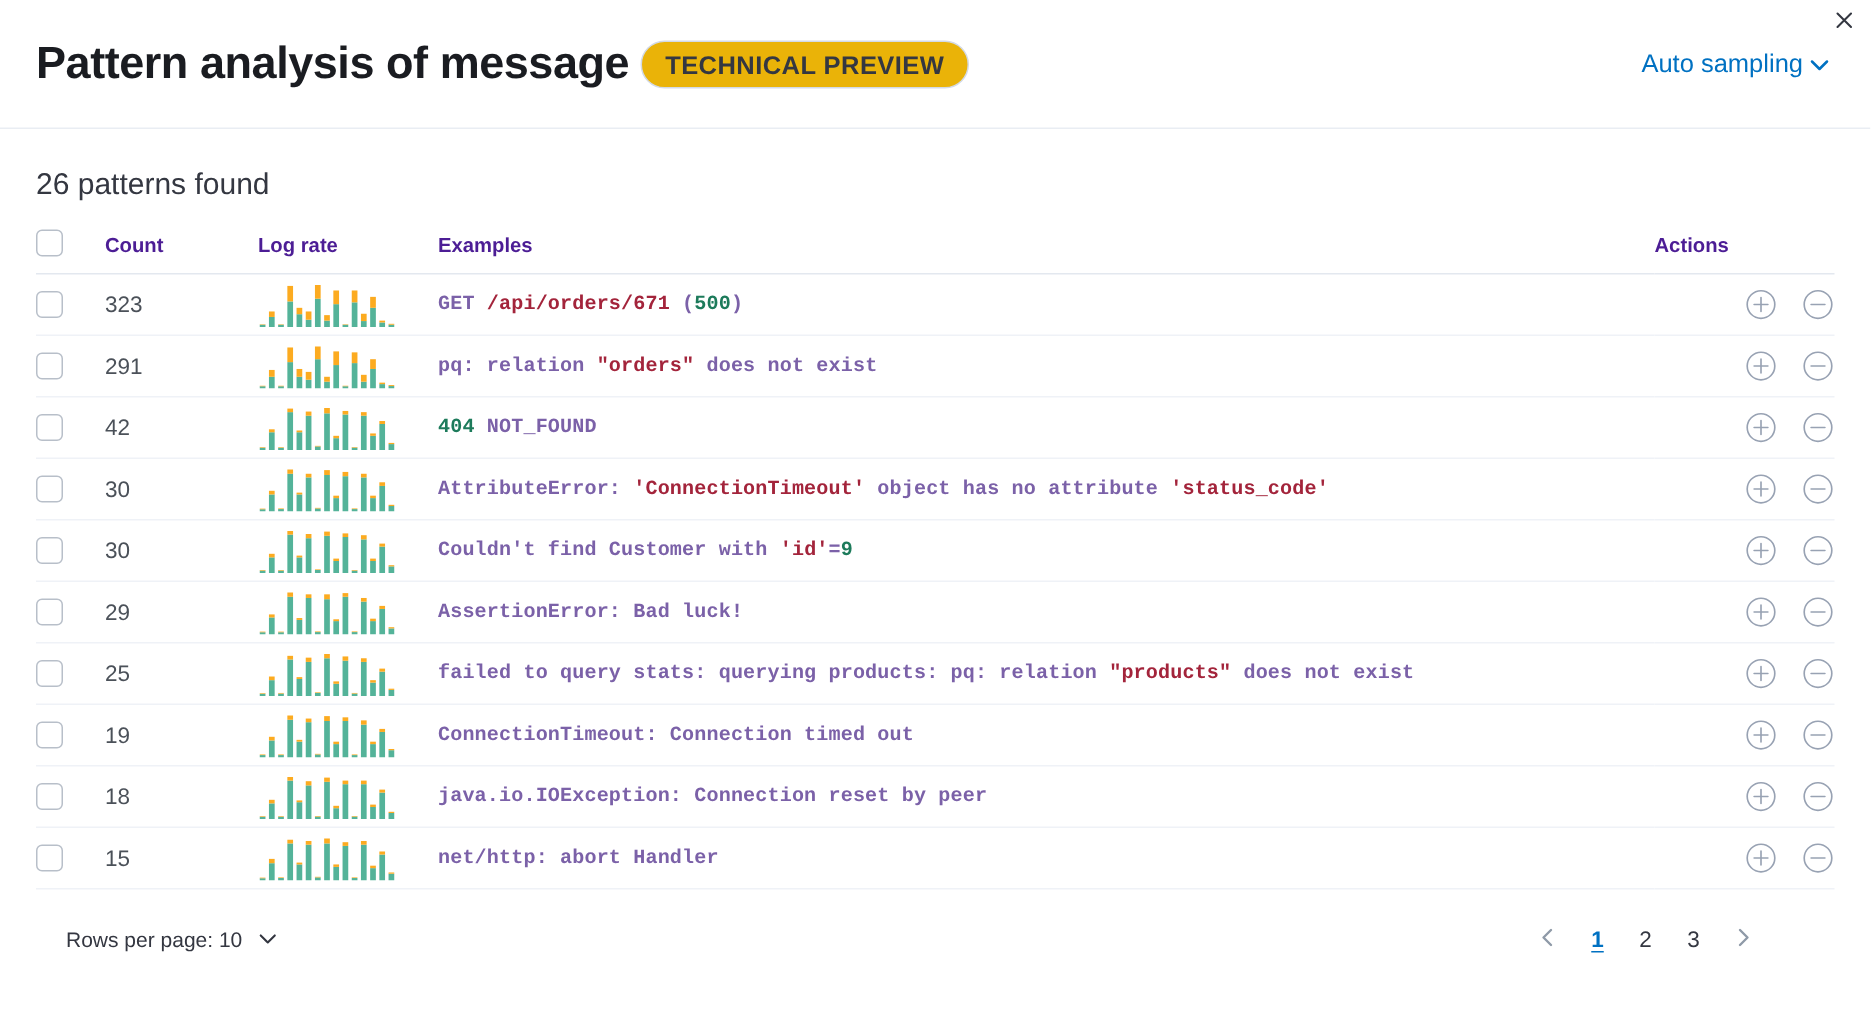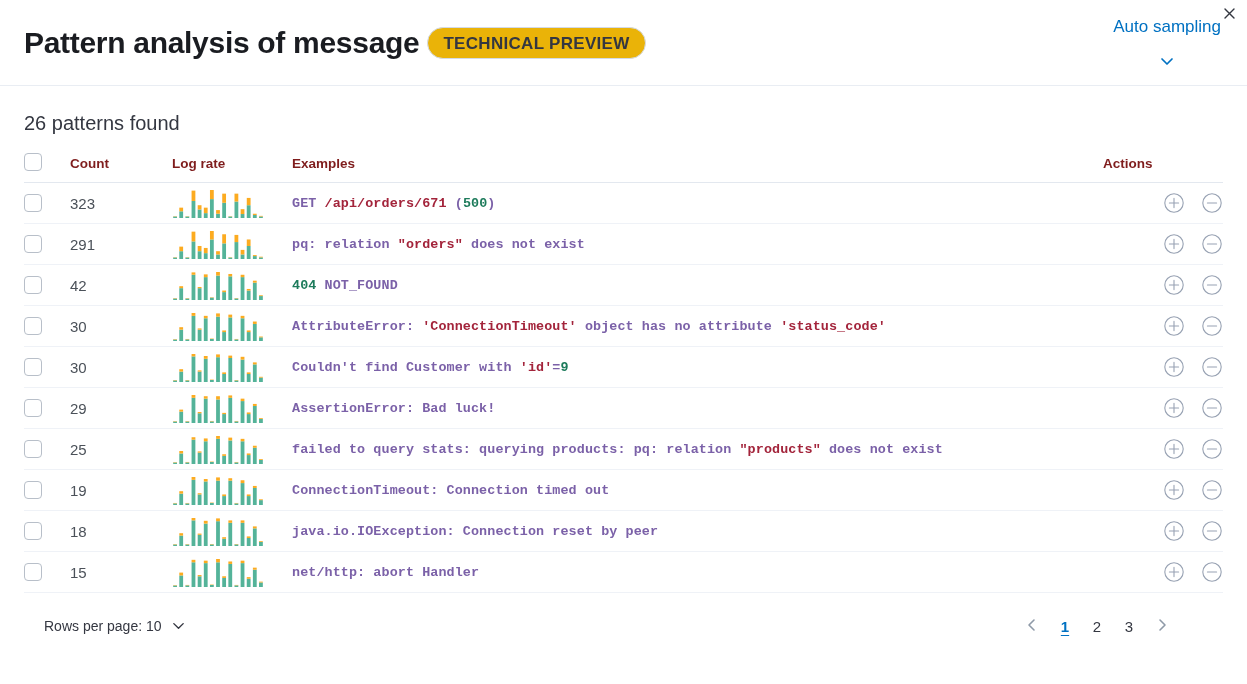--- a/index.html
+++ b/index.html
@@ -50,29 +50,28 @@
     line-height: 1;
   }
   .header-right {
     margin-left: auto;
     display: flex;
     align-items: center;
   }
   .sampling-btn {
     display: flex;
     align-items: center;
-    gap: 16px;
+    gap: 3px;
     color: #0071c2;
     font-size: 17px;
     background: none;
     border: none;
     cursor: pointer;
     padding: 4px 2px;
     font-family: inherit;
-    flex-direction: column;
   }
   .chev-down {
     display: inline-block;
     width: 16px; height: 16px;
   }
   .close-btn {
     position: absolute;
     top: 2px;
     right: 5px;
     width: 26px; height: 26px;
@@ -93,21 +92,21 @@
 
   table.patterns {
     width: 100%;
     border-collapse: collapse;
     table-layout: fixed;
   }
   table.patterns thead th {
     text-align: left;
     font-size: 13.5px;
     font-weight: 700;
-    color: #7f1d1d;
+    color: #4c1d95;
     padding: 0 0 11px 0;
     border-bottom: 1px solid #e3e8ef;
     vertical-align: bottom;
   }
   col.c-check { width: 46px; }
   col.c-count { width: 102px; }
   col.c-rate  { width: 120px; }
   col.c-ex    { width: auto; }
   col.c-act   { width: 120px; }
 

